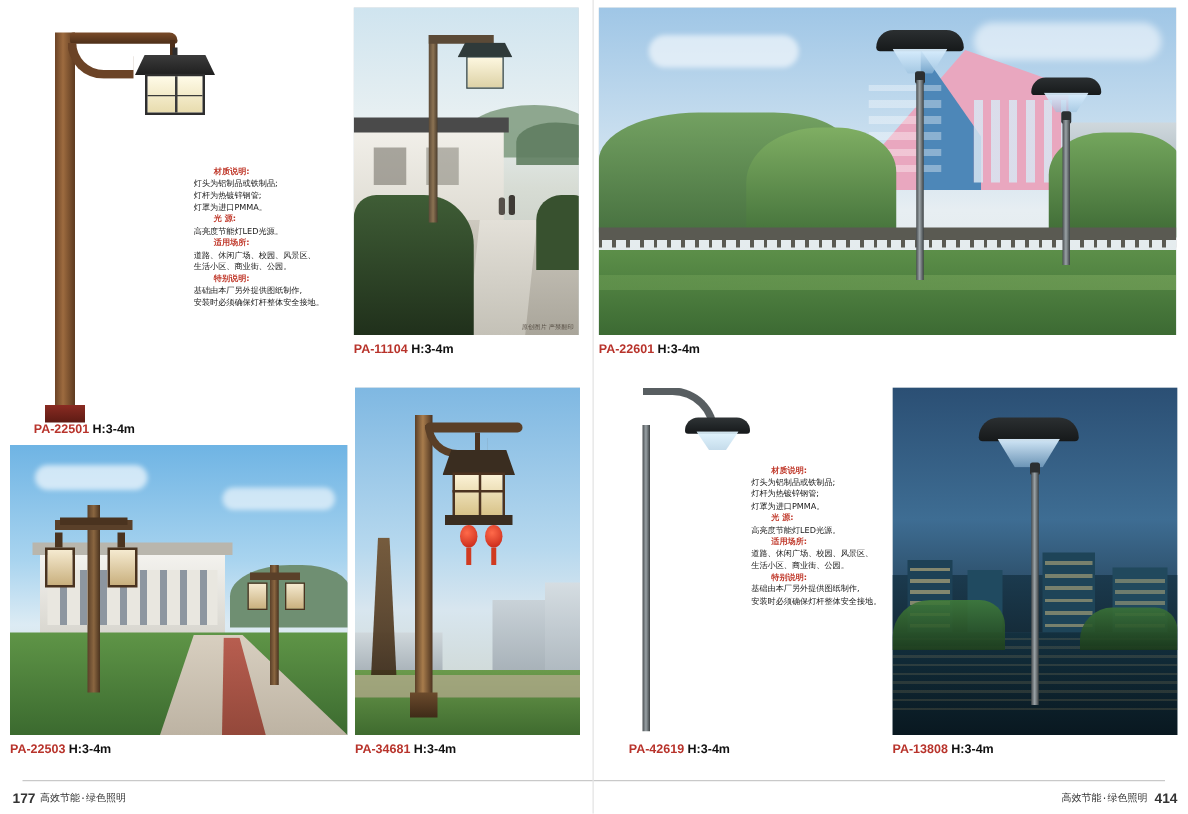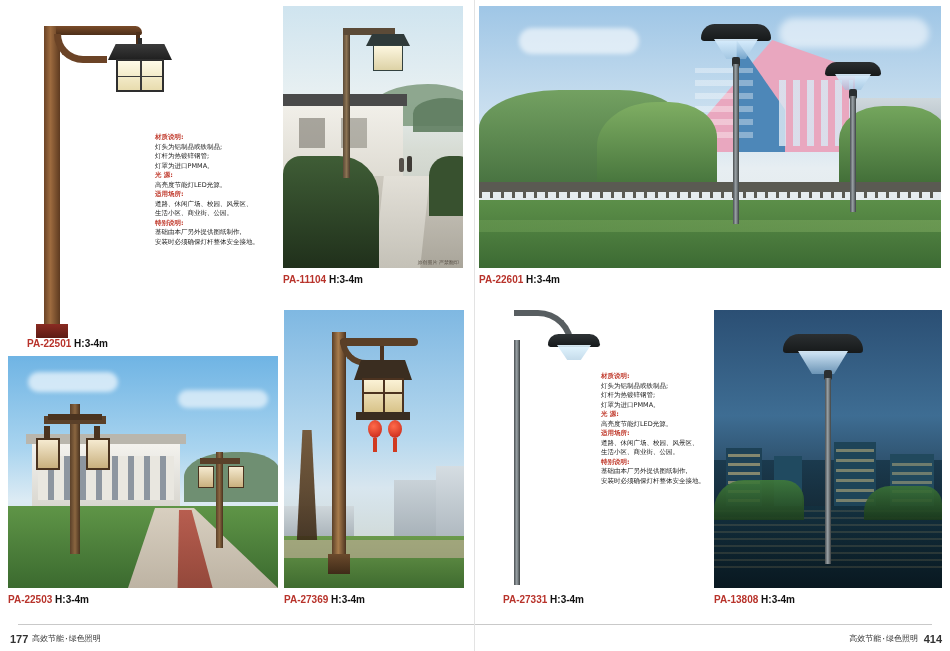--- a/index.html
+++ b/index.html
@@ -28,21 +28,21 @@
 
   
   .spec {
     position: absolute;
     font-size: 6.5px;
     line-height: 9.5px;
     color: #1a1a1a;
     width: 120px;
     font-family: "DejaVu Sans", sans-serif;
   }
-  .spec .hd { color: #c0392b; font-weight: bold; }
+  .spec .hd { color: #c0392b; font-weight: bold; margin-left: 16px; }
 
   .inline-spec {
     position: absolute;
     font-size: 6.5px;
     color: #1a1a1a;
     white-space: nowrap;
     font-family: "DejaVu Sans", sans-serif;
   }
   .inline-spec b { color: #c0392b; }
 
@@ -338,34 +338,34 @@
     <div style="position:absolute;left:72px;top:102px;width:54px;height:8px;background:#3a2d20;"></div>
 
     <div style="position:absolute;left:84px;top:110px;width:14px;height:18px;background:radial-gradient(circle at 40% 35%,#ff6a4a,#c01f12);border-radius:50%;"></div>
     <div style="position:absolute;left:104px;top:110px;width:14px;height:18px;background:radial-gradient(circle at 40% 35%,#ff6a4a,#c01f12);border-radius:50%;"></div>
     <div style="position:absolute;left:89px;top:128px;width:4px;height:14px;background:#d03a20;"></div>
     <div style="position:absolute;left:109px;top:128px;width:4px;height:14px;background:#d03a20;"></div>
 
     <div style="position:absolute;left:0;top:120px;width:46px;height:110px;background:linear-gradient(180deg,#6f4e2a,#3c2a17);clip-path:polygon(40% 0,60% 0,72% 100%,28% 100%);opacity:.9;"></div>
   </div>
   <div class="caption" style="left:284px; top:594px;">
-    <span class="code">PA-27369</span>
+    <span class="code">PA-34681</span>
     <span class="size">H:3-4m</span>
   </div>
 
   <div class="pole" id="p22602" style="left:496px; top:300px; width:120px; height:285px;">
     <div class="curve"></div>
     <div class="shaft2"></div>
     <div class="lamp">
       <div class="lampcap"></div>
       <div class="lampglass"></div>
     </div>
   </div>
   <div class="caption" style="left:503px; top:594px;">
-    <span class="code">PA-27331</span>
+    <span class="code">PA-42619</span>
     <span class="size">H:3-4m</span>
   </div>
 
   <div class="spec" style="left:601px; top:372px;">
     <div class="hd">材质说明:</div>
     <div>灯头为铝制品或铁制品;</div>
     <div>灯杆为热镀锌钢管;</div>
     <div>灯罩为进口PMMA。</div>
     <div class="hd">光    源:</div>
     <div>高亮度节能灯LED光源。</div>

